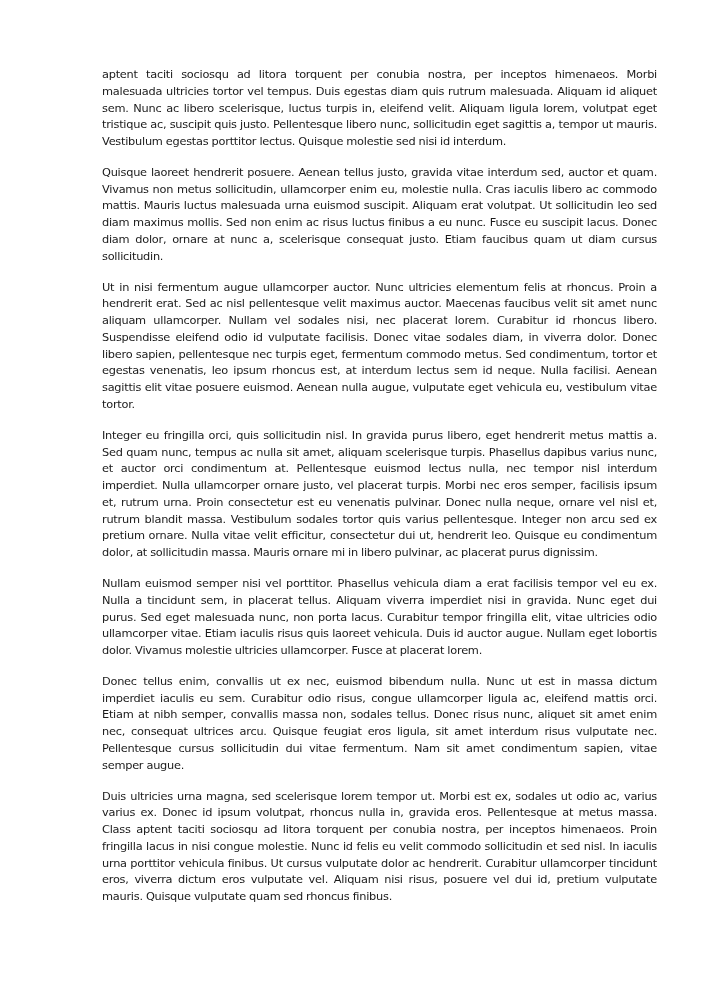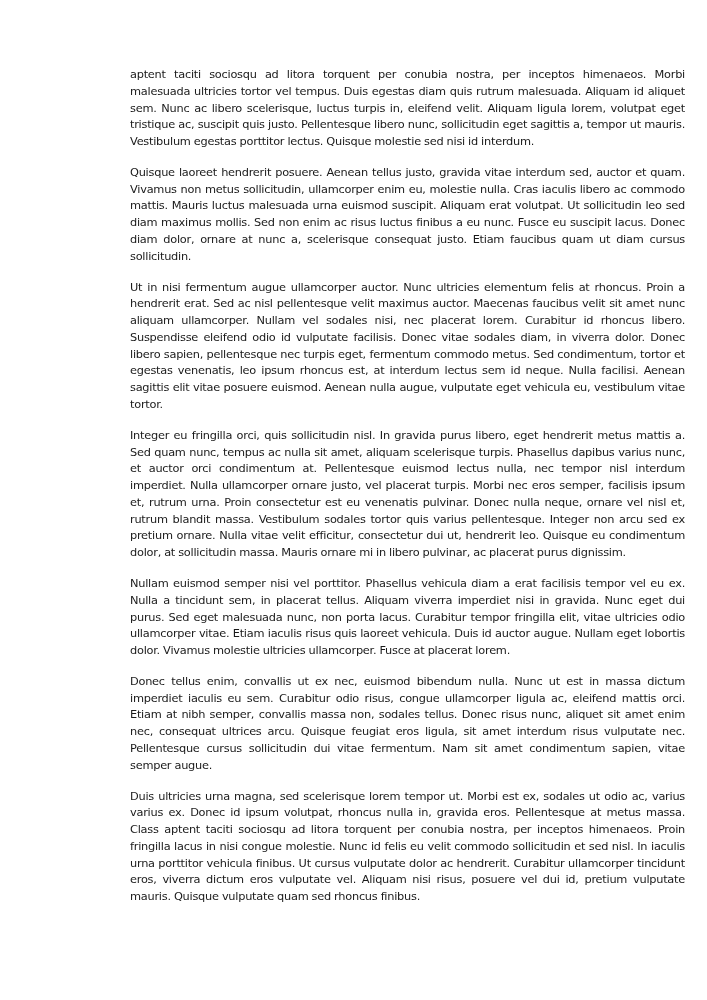--- a/index.html
+++ b/index.html
@@ -17,21 +17,20 @@
     position: absolute;
     left: 102px;
     top: 66px;
     width: 555px;
     font-family: "DejaVu Sans", sans-serif;
     font-size: 11.35px;
     line-height: 16.75px;
     color: #1a1a1a;
     letter-spacing: -0.25px;
     word-spacing: -0.2px;
-    margin-left: 28px;
   }
   .page p {
     margin: 0 0 14.2px 0;
     text-align: justify;
     text-align-last: left;
     hyphens: none;
   }
 </style>
 </head>
 <body>

